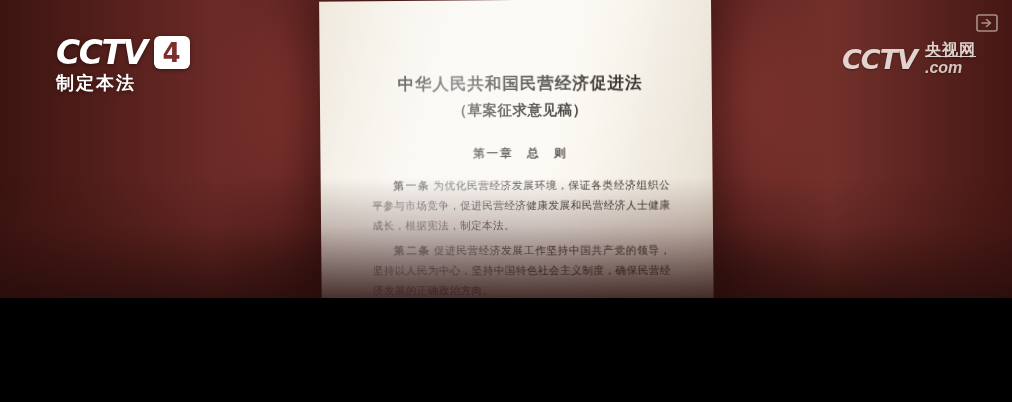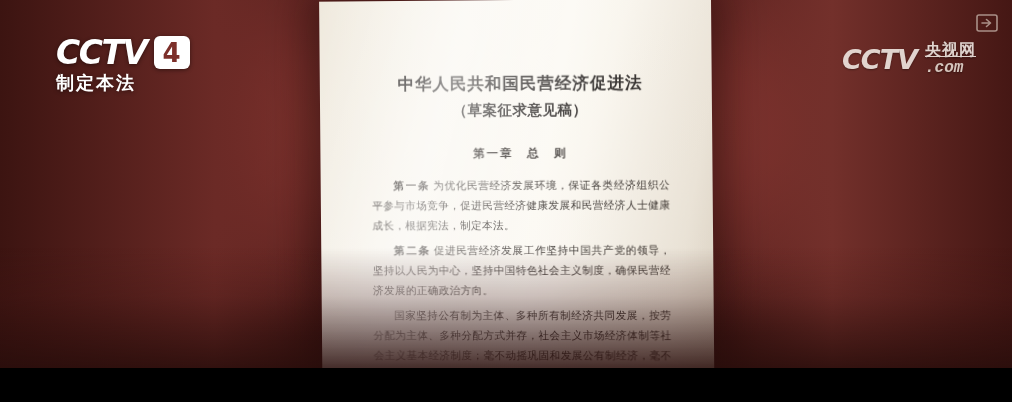--- a/index.html
+++ b/index.html
@@ -6,21 +6,21 @@
     margin: 0;
     padding: 0;
     background: #000;
   }
   body {
     font-family: "Liberation Sans", sans-serif;
   }
   .screen {
     position: relative;
     width: 1012px;
-    height: 368px;
+    height: 298px;
     overflow: hidden;
     background: #6d28d9;
   }
 
   
   .bg-base {
     position: absolute;
     inset: 0;
     background:
       radial-gradient(ellipse 70% 60% at 50% 35%, #8e3b33 0%, #7a2f2b 40%, #5e2320 75%, #3f1513 100%);
@@ -190,21 +190,21 @@
   .wm-cn {
     font-family: "DejaVu Sans", sans-serif;
     font-weight: bold;
     font-size: 16px;
     letter-spacing: 1px;
     color: #f3ece6;
     text-shadow: 0 1px 2px rgba(0,0,0,0.4);
     text-decoration: underline;
   }
   .wm-dotcom {
-    font-family: Liberation Mono, monospace;
+    font-family: Liberation Sans, sans-serif;
     font-weight: bold;
     font-style: italic;
     font-size: 16px;
     color: #e8ddd4;
     margin-top: 2px;
     text-shadow: 0 1px 2px rgba(0,0,0,0.4);
   }
 
   
   .corner-glyph {

